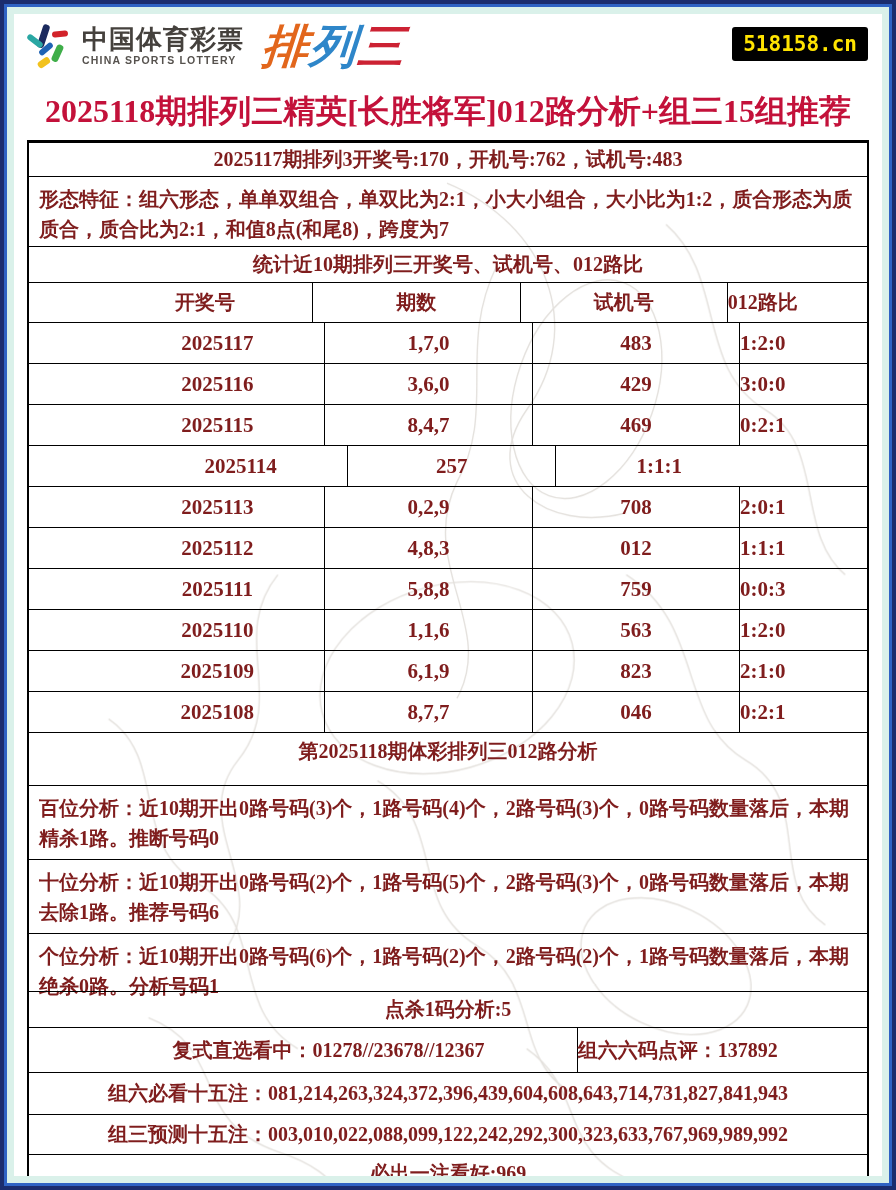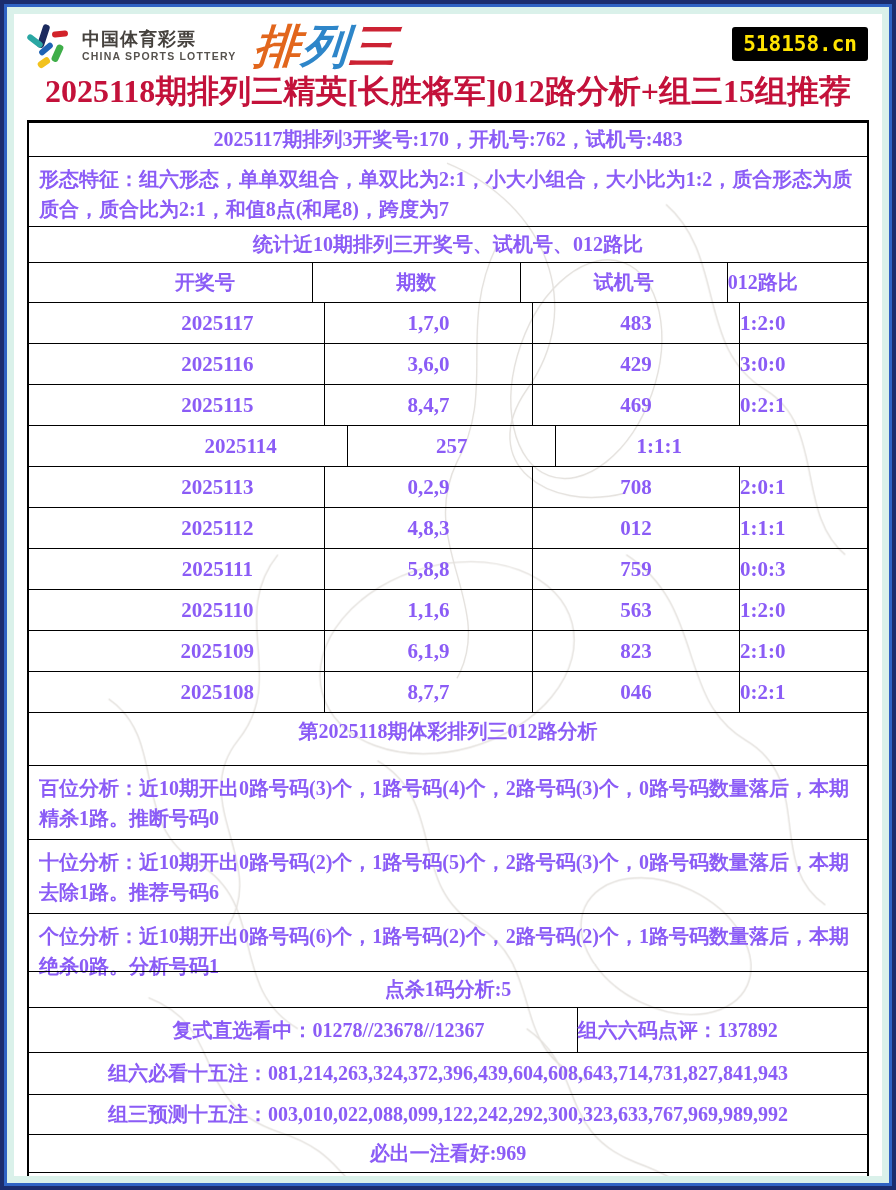--- a/index.html
+++ b/index.html
@@ -11,35 +11,35 @@
   body{width:896px;height:1190px;background:#fff;font-family:"Liberation Serif","DejaVu Serif",serif;}
   .frame{width:896px;height:1190px;border:4px solid var(--frame-navy);}
   .frame2{width:100%;height:100%;border:3px solid var(--frame-blue);}
   .frame3{width:100%;height:100%;border:7px solid var(--frame-mint);background:#fff;position:relative;overflow:hidden;}
 
   
   .hdr{display:flex;justify-content:space-between;align-items:flex-start;padding:8px 14px 0 10px;height:56px;}
   .logo-group{display:flex;align-items:center;gap:8px;}
   .logo-mark{width:50px;height:48px;flex:0 0 auto;}
   .logo-text{line-height:1;}
-  .logo-cn{font-family:"Liberation Sans",sans-serif;font-size:18px;font-weight:700;color:#45413d;letter-spacing:1px;}
+  .logo-cn{font-family:"Liberation Sans",sans-serif;font-size:26px;font-weight:700;color:#45413d;letter-spacing:1px;}
   .logo-en{font-family:"Liberation Sans",sans-serif;font-size:10.5px;font-weight:700;color:#56524e;letter-spacing:1.2px;margin-top:3px;}
   .brand{margin-left:10px;font-family:"Liberation Sans",sans-serif;font-weight:700;font-size:46px;font-style:italic;transform:skewX(-4deg);line-height:1;letter-spacing:2px;}
   .brand .b1{color:var(--brand-pai);}
   .brand .b2{color:var(--brand-lie);}
   .brand .b3{color:var(--brand-san);}
   .badge{margin-top:5px;background:var(--badge-bg);color:var(--badge-text);font-family:"DejaVu Sans Mono",monospace;font-size:21px;font-weight:700;padding:5px 11px;border-radius:3px;}
 
   
-  .title{text-align:center;color:var(--title-red);font-size:32px;font-weight:700;white-space:nowrap;margin:0 0 6px 0;letter-spacing:0px;}
+  .title{text-align:center;color:var(--title-red);font-size:32px;font-weight:700;white-space:nowrap;margin:20px 0 6px 0;letter-spacing:0px;}
 
   
   .board{position:relative;width:842px;margin:0 auto;border:2px solid #000;background:transparent;z-index:1;}
   .wm{position:absolute;inset:0;width:100%;height:100%;z-index:0;pointer-events:none;}
-  .row{position:relative;z-index:1;border-top:1px solid #000;display:flex;align-items:center;justify-content:center;font-size:20px;font-weight:700;color:#8b5cf6;text-align:center;}
+  .row{position:relative;z-index:1;border-top:1px solid #000;display:flex;align-items:center;justify-content:center;font-size:20px;font-weight:700;color:#7f1d1d;text-align:center;}
   .row:first-child{border-top:none;}
   .para{display:block;text-align:left;padding:7px 10px;line-height:1.5;}
   .grid{display:grid;grid-template-columns:25.5% 24.8% 24.7% auto;padding:0;}
   .grid > div{display:flex;align-items:center;justify-content:center;border-left:1px solid #000;height:100%;}
   .grid > div:first-child{border-left:none;}
   .split{display:grid;grid-template-columns:50.2% auto;padding:0;}
   .split > div{display:flex;align-items:center;justify-content:center;border-left:1px solid #000;height:100%;}
   .split > div:first-child{border-left:none;}
   .h34{height:34px;} .h70{height:70px;} .h36{height:36px;} .h40{height:40px;}
   .h41{height:41px;} .h37{height:37px;} .h58{height:58px;margin-top:16px;} .h45{height:45px;gap:38px;}

